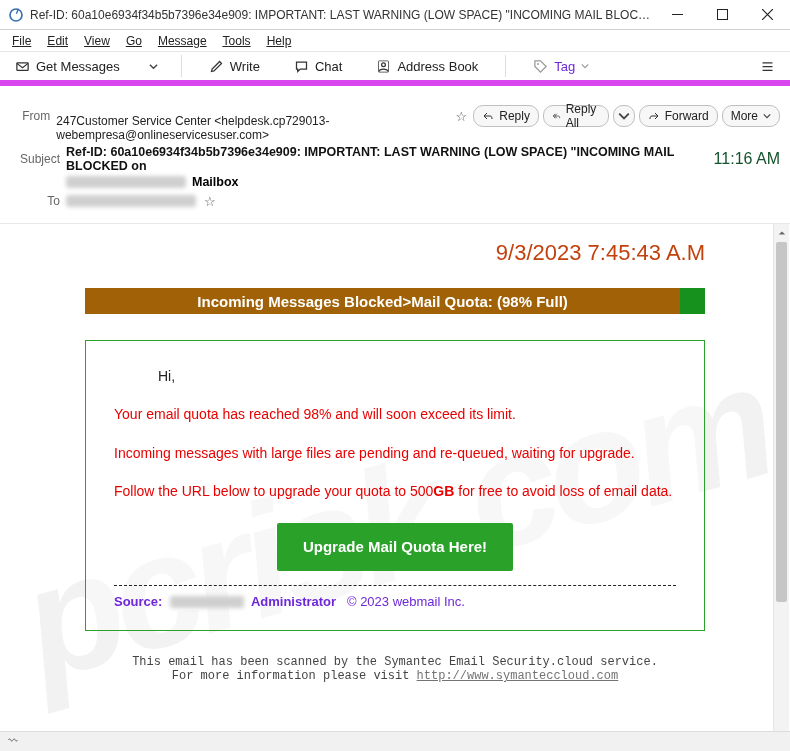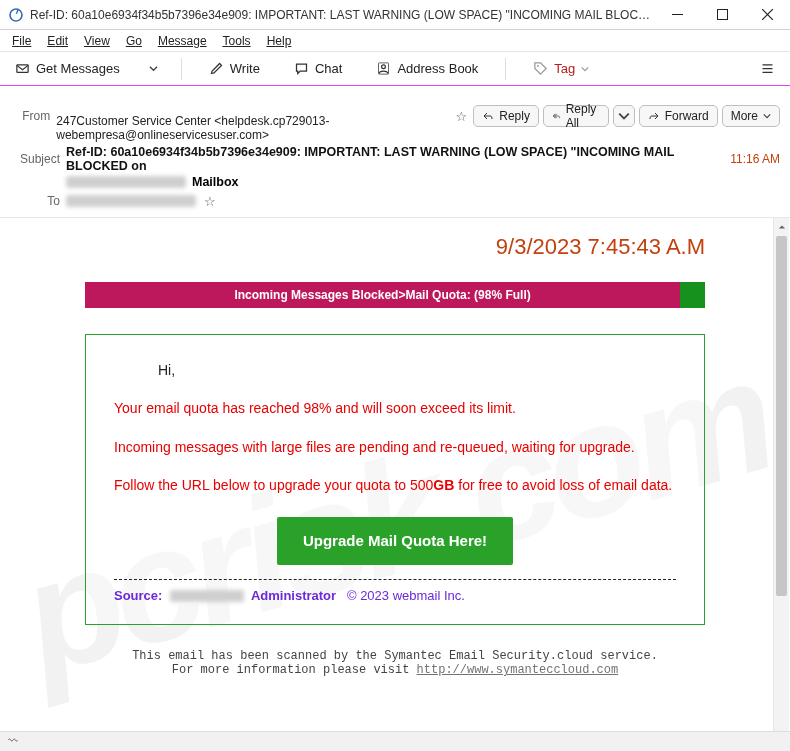--- a/index.html
+++ b/index.html
@@ -47,63 +47,63 @@
   .menubar .mitem { padding: 2px 8px; }
   .menubar .mitem .ul { text-decoration: underline; }
 
   
   .toolbar {
     height: 34px;
     display: flex;
     align-items: center;
     gap: 16px;
     padding: 0 6px;
-    border-bottom: 1px solid #d946ef;
+    border-bottom: 6px solid #d946ef;
   }
   .tbtn, .tbtn-drop {
     display: flex; align-items: center; gap: 6px;
     height: 26px; padding: 0 8px;
     border: 1px solid transparent;
     border-radius: 3px;
     color: #222;
   }
   .tbtn svg, .tbtn-drop svg { width: 15px; height: 15px; }
   .tbtn-drop.only { width: 18px; padding: 0 3px; justify-content: center; }
   .tbtn-drop.only svg { width: 9px; height: 9px; }
   .vdiv { width:1px; height: 22px; background: #ddd; margin: 0 2px; }
   .tb-spacer { flex: 1; }
 
   
   .hdr {
-    padding: 4px 10px 6px 10px;
+    padding: 4px 10px 12px 10px;
     border-bottom: 1px solid #e8e8e8;
   }
   .hdr-row { display:flex; align-items: center; min-height: 20px; gap: 6px; }
   .lbl { width: 50px; text-align: right; color: #666; font-size: 12px; }
   .from-val { color: #222; font-size: 12px; margin-top: 24px; }
   .blur-pill {
     display:inline-block; background:#cfcfcf; border-radius: 3px;
     filter: blur(2px);
   }
   .star { color: #555; font-size: 13px; margin-left: 2px; }
   .actions { margin-left: auto; display:flex; gap:4px; }
   .abtn {
     display:flex; align-items:center; gap:5px;
     height: 22px; padding: 0 8px;
-    border: 1px solid #bfbfbf; border-radius: 5px;
+    border: 1px solid #bfbfbf; border-radius: 10px;
     background: #f7f7f7;
     font-size: 12px; color:#222;
   }
   .abtn svg { width: 12px; height: 12px; }
   .abtn.drop svg.dd { width: 8px; height: 8px; }
   .abtn.only-drop { padding: 0 4px; }
 
   .subject-row { padding-top: 3px; }
   .subject { font-weight: 600; font-size: 12.5px; color:#111; flex:1; }
-  .time { font-size: 12px; color:#c2410c; }
+  .time { font-size: 16px; color:#14532d; }
 
   
   .bodywrap {
     position: relative;
     height: 598px;
     overflow: hidden;
     background: #fff;
   }
   .email-body {
     padding: 10px 85px 40px 85px;
@@ -115,24 +115,24 @@
     color: #c2410c;
     margin: 6px 0 22px 0;
   }
   .quota-bar {
     height: 26px;
     background: #17911d;
     margin: 0 0 26px 0;
     display: flex;
   }
   .quota-red {
-    background: #be185d;
+    background: #a16207;
     height: 100%;
     width: 96%;
-    color: #fff; font-weight: 600; font-size: 12px;
+    color: #fff; font-weight: 600; font-size: 15px;
     display: flex; align-items: center; justify-content: center;
   }
   .letter-box {
     border: 1px solid #2aa22a;
     padding: 24px 28px 18px 28px;
     font-family: Verdana, Arial, sans-serif;
     font-size: 14px;
     line-height: 1.6;
     color: #222;
     background: rgba(255,255,255,0.4);
@@ -277,21 +277,21 @@
     <svg viewBox="0 0 24 24">
         <circle cx="12" cy="9" r="3" fill="none" stroke="#333" stroke-width="2"></circle>
         <path d="M5 20 C6 15 18 15 19 20" fill="none" stroke="#333" stroke-width="2"></path>
         <rect x="4" y="3" width="16" height="18" rx="1" fill="none" stroke="#333" stroke-width="1.2"></rect>
       </svg>
     <span>Address Book</span>
   </div>
 
   <div class="vdiv"></div>
 
-  <div class="tbtn" style="color:#b91c1c">
+  <div class="tbtn" style="color:#6d28d9">
     <svg viewBox="0 0 24 24">
         <path d="M3 3 H12 L21 12 L12 21 L3 12 Z" fill="none" stroke="#999" stroke-width="2"></path>
         <circle cx="8" cy="8" r="1.5" fill="#999"></circle>
       </svg>
     <span>Tag</span>
     <svg viewBox="0 0 10 10" style="width:8px;height:8px">
         <path d="M1 3 L5 7 L9 3" fill="none" stroke="#999" stroke-width="1.5"></path>
       </svg>
   </div>
 

